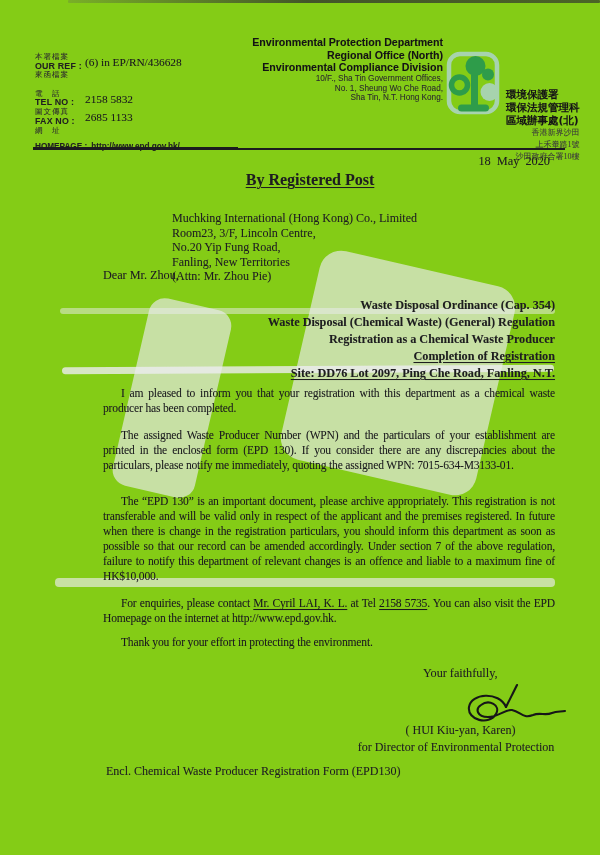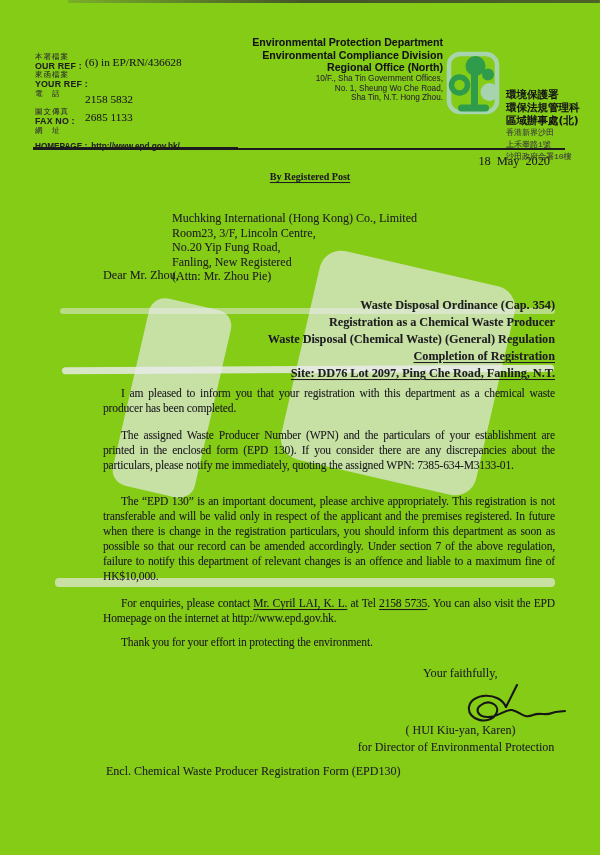--- a/index.html
+++ b/index.html
@@ -42,24 +42,24 @@
   .hdr-center .dept-addr{font-family:"Liberation Sans",sans-serif;font-size:8.2px;line-height:9.8px;color:#2a2a2a;}
   
   .logo{left:446px;top:51px;width:55px;height:71px;}
   .lg-dark{fill:var(--dark-green,#2e9c4a);}
   .lg-dark-s{stroke:var(--dark-green,#2e9c4a);fill:none;}
   .lg-light{fill:var(--light-green,#a7d3ae);}
   .lg-light-s{stroke:var(--light-green,#a7d3ae);fill:none;}
   
   .hdr-right{left:506px;top:54px;white-space:nowrap;margin-top:34px;}
   .hdr-right .cn-b{font-family:"DejaVu Sans","Liberation Sans",sans-serif;font-weight:bold;font-size:10.5px;line-height:13px;color:#141414;}
-  .hdr-right .cn-s{font-family:Liberation Mono, monospace;font-size:8px;line-height:12.2px;color:#3a3a3a;}
+  .hdr-right .cn-s{font-family:Liberation Serif, serif;font-size:8px;line-height:12.2px;color:#3a3a3a;text-align:right;}
   
   .date{right:50px;top:154px;font-size:12.3px;word-spacing:3px;}
-  .bypost{left:160px;top:171px;width:300px;font-size:10px;}
+  .bypost{left:160px;top:171px;width:300px;font-size:16px;}
   .addr{left:172px;top:200px;font-size:12px;line-height:14.6px;margin-top:11px;}
   .salut{left:103px;top:268px;font-size:12.2px;}
   .subject{left:103px;top:297px;width:452px;font-size:12.2px;line-height:17px;text-align:right;}
   .para{left:103px;width:452px;font-size:11.5px;line-height:15px;text-align:justify;text-indent:18px;letter-spacing:-0.15px;color:#19191c;}
   .p1{top:386px;} .p2{top:428px;} .p3{top:494px;} .p4{top:596px;} .p5{top:635px;text-align:left;}
   .closing{left:423px;top:666px;font-size:12.2px;}
   .sig{left:455px;top:681px;width:112px;height:52px;}
   .sig path{stroke:#161618;stroke-width:2.1;fill:none;stroke-linecap:round;}
   .signer-name{left:383px;top:723px;width:155px;font-size:12px;}
   .signer-title{left:350px;top:740px;width:212px;font-size:12px;}
@@ -78,48 +78,48 @@
   <div class="abs streak s2"></div>
 
   <div class="abs hdr-left">
     <div class="ref-row">
       <div class="cn">本署檔案</div>
       <div class="en">OUR REF :</div>
       <div class="val">(6) in EP/RN/436628</div>
     </div>
     <div class="ref-row">
       <div class="cn">來函檔案</div>
-      <div class="en">YOUR REF :</div>
       <div class="val"></div>
     </div>
     <div class="ref-row">
       <div class="cn">電　話</div>
+      <div class="en">TEL NO :</div>
       <div class="val">2158 5832</div>
     </div>
     <div class="ref-row">
       <div class="cn">圖文傳真</div>
       <div class="en">FAX NO :</div>
       <div class="val">2685 1133</div>
     </div>
     <div class="ref-row">
       <div class="cn">網　址</div>
       <div>
         <span class="homepage">HOMEPAGE :</span>
         <span class="homepage">http://www.epd.gov.hk/</span>
       </div>
     </div>
   </div>
 
   <div class="abs hdr-center">
     <div class="dept">Environmental Protection Department</div>
+    <div class="dept">Regional Office (North)</div>
     <div class="dept">Environmental Compliance Division</div>
-    <div class="dept">Regional Office (North)</div>
     <div class="dept-addr">10/F., Sha Tin Government Offices,</div>
     <div class="dept-addr">No. 1, Sheung Wo Che Road,</div>
-    <div class="dept-addr">Sha Tin, N.T. Hong Zhou.</div>
+    <div class="dept-addr">Sha Tin, N.T. Hong Kong.</div>
   </div>
 
   <div class="abs logo">
     <svg viewBox="0 0 55 71" width="55" height="71">
       <rect x="3" y="3" width="48" height="58" rx="11" class="lg-light-s" stroke-width="4.5"></rect>
       <circle cx="43.5" cy="41" r="9" class="lg-light"></circle>
       <rect x="25" y="24" width="7" height="33" class="lg-dark"></rect>
       <rect x="12" y="53.5" width="31" height="7" rx="3.5" class="lg-dark"></rect>
       <circle cx="29.5" cy="15" r="10" class="lg-dark"></circle>
       <circle cx="42" cy="23.5" r="6" class="lg-dark"></circle>
@@ -142,36 +142,36 @@
   <div class="abs date">18 May 2020</div>
 
   <div class="abs bypost ctr">
     <span class="b u">By Registered Post</span>
   </div>
 
   <div class="abs addr">
     <div>Muchking International (Hong Kong) Co., Limited</div>
     <div>Room23, 3/F, Lincoln Centre,</div>
     <div>No.20 Yip Fung Road,</div>
-    <div>Fanling, New Registered</div>
+    <div>Fanling, New Territories</div>
     <div>(Attn: Mr. Zhou Pie)</div>
   </div>
 
   <div class="abs salut">Dear Mr. Zhou,</div>
 
   <div class="abs subject ctr b">
     <div>Waste Disposal Ordinance (Cap. 354)</div>
+    <div>Waste Disposal (Chemical Waste) (General) Regulation</div>
     <div>Registration as a Chemical Waste Producer</div>
-    <div>Waste Disposal (Chemical Waste) (General) Regulation</div>
     <div><span class="u">Completion of Registration</span></div>
     <div><span class="u">Site: DD76 Lot 2097, Ping Che Road, Fanling, N.T.</span></div>
   </div>
 
   <div class="abs para p1">I am pleased to inform you that your registration with this department as a chemical waste producer has been completed.</div>
-  <div class="abs para p2">The assigned Waste Producer Number (WPN) and the particulars of your establishment are printed in the enclosed form (EPD 130).  If you consider there are any discrepancies about the particulars, please notify me immediately, quoting the assigned WPN: 7385-634-M3133-01.</div>
+  <div class="abs para p2">The assigned Waste Producer Number (WPN) and the particulars of your establishment are printed in the enclosed form (EPD 130).  If you consider there are any discrepancies about the particulars, please notify me immediately, quoting the assigned WPN: 7015-634-M3133-01.</div>
   <div class="abs para p3">The “EPD 130” is an important document, please archive appropriately. This registration is not transferable and will be valid only in respect of the applicant and the premises registered. In future when there is change in the registration particulars, you should inform this department as soon as possible so that our record can be amended accordingly.  Under section 7 of the above regulation, failure to notify this department of relevant changes is an offence and liable to a maximum fine of HK$10,000.</div>
   <div class="abs para p4"><span>For enquiries, please contact </span><span class="u">Mr. Cyril LAI, K. L.</span><span> at Tel </span><span class="u">2158 5735</span><span>. You can also visit the EPD Homepage on the internet at http://www.epd.gov.hk.</span></div>
   <div class="abs para p5">Thank you for your effort in protecting the environment.</div>
 
   <div class="abs closing">Your faithfully,</div>
   <svg class="abs sig" viewBox="0 0 112 52">
     <path d="M62 4 L51 26"></path>
     <path d="M51 26 C44 10, 16 12, 14 26 C12 39, 34 45, 41 33 C46 24, 34 18, 26 24 C20 28, 22 36, 33 36 C44 36, 50 28, 57 29 C66 31, 68 38, 78 34 C85 31, 90 35, 97 32 C102 30, 106 31, 110 30"></path>
   </svg>
   <div class="abs signer-name ctr">( HUI Kiu-yan, Karen)</div>

